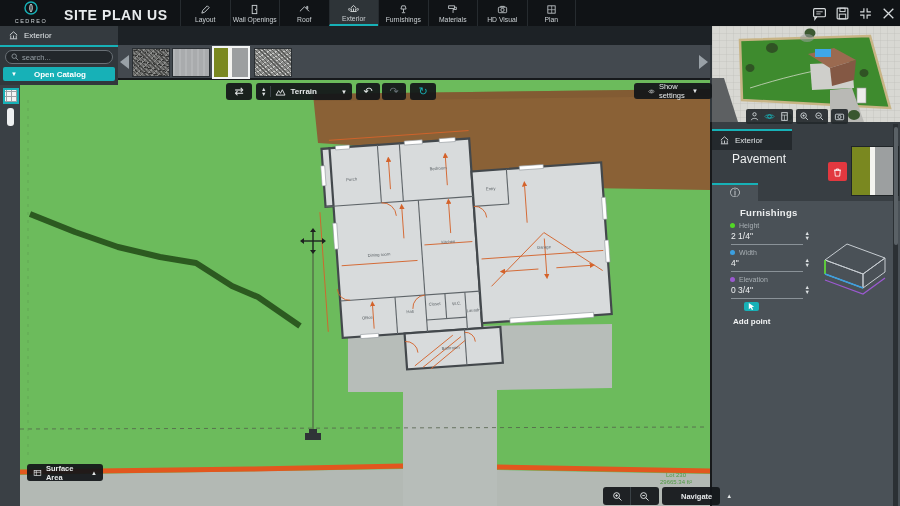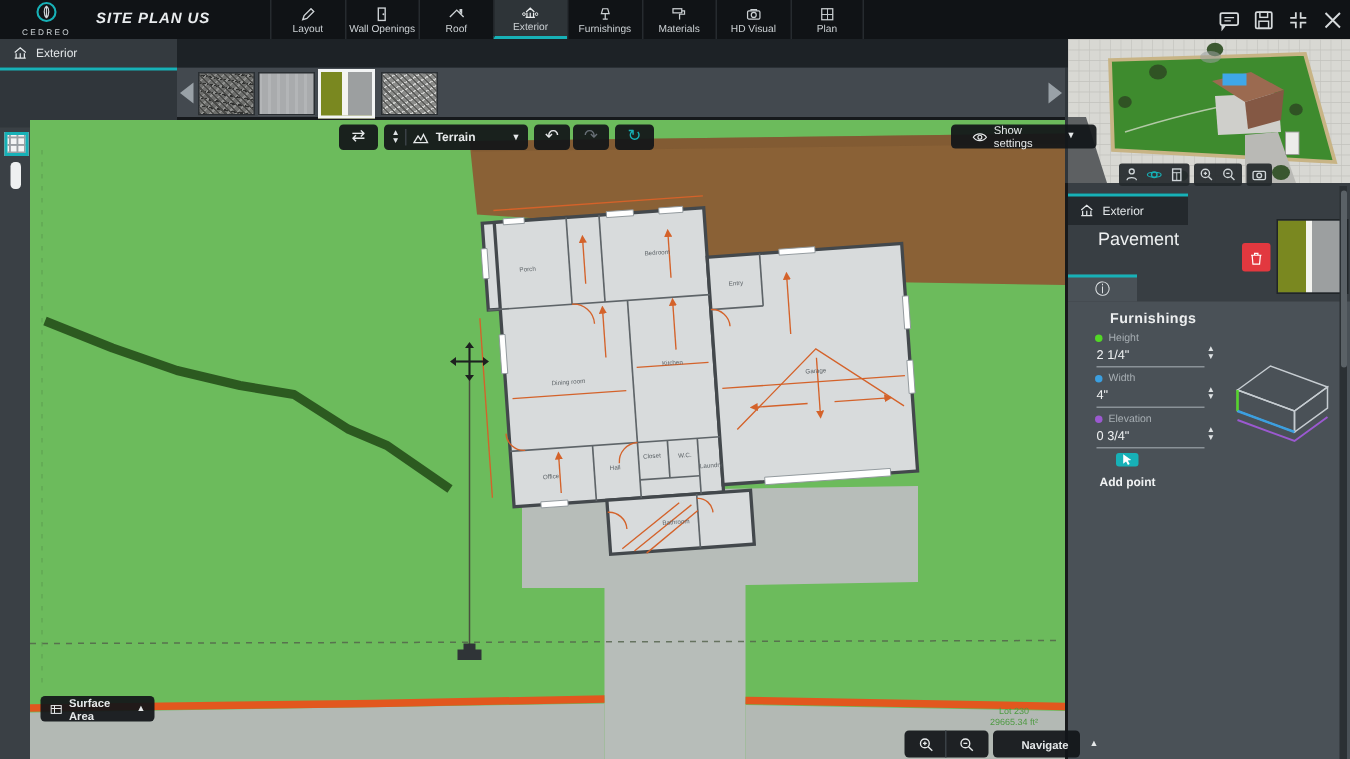--- a/index.html
+++ b/index.html
@@ -5,21 +5,21 @@
   * { margin:0; padding:0; box-sizing:border-box; }
   html,body { width:900px; height:506px; overflow:hidden; background:#1a1d20;
     font-family:"Liberation Sans", sans-serif; }
   .app { position:absolute; width:900px; height:506px; background:#30363b; }
   .abs { position:absolute; }
 
   
   .topbar { left:0; top:0; width:900px; height:26px; background:#101316; z-index:40; }
   .logo { left:6px; top:1px; width:50px; height:24px; text-align:center; }
   .logo-txt { font-size:5.5px; color:#cdd3d6; letter-spacing:1.5px; display:block; margin-top:-1px;}
-  .proj-title { left:64px; top:7px; font-size:10px; font-weight:bold; color:#e9ecee; letter-spacing:.6px;font-style:italic; }
+  .proj-title { left:64px; top:7px; font-size:14px; font-weight:bold; color:#e9ecee; letter-spacing:.6px; }
   .tabs { left:180px; top:0; height:26px; display:flex; }
   .tab { width:49.5px; height:26px; border-left:1px solid #262b2f; display:flex; flex-direction:column;
          align-items:center; justify-content:center; cursor:pointer; }
   .tab:last-child { border-right:1px solid #262b2f; }
   .tab svg { width:11px; height:11px; }
   .tab span { font-size:6.8px; color:#ccd1d4; margin-top:1px; white-space:nowrap; }
   .tab.active { background:#2e3438; border-bottom:2px solid #17b1b7; }
   .winicons { right:4px; top:0; height:26px; display:flex; align-items:center; gap:8px; position:absolute; }
   .winicon { width:15px; height:15px; cursor:pointer; }
 
@@ -69,21 +69,21 @@
   .canvas { left:20px; top:80px; width:690px; height:426px; z-index:5; cursor:crosshair; }
 
   .cv-btn { position:absolute; background:rgba(18,22,25,.93); border-radius:3px; color:#e6e9ea;
             display:flex; align-items:center; justify-content:center; z-index:18; cursor:pointer; font-size:11px; }
   .cv-glyph { font-size:11px; line-height:11px; }
   .terrain-dd { left:256px; top:83px; width:96px; height:17px; justify-content:flex-start; gap:4px; padding:0 5px; }
   .terrain-dd .stepper { display:flex; flex-direction:column; line-height:4.5px; font-size:5.5px; color:#dfe3e5; }
   .terrain-dd .divider { width:1px; height:11px; background:#3a4146; }
   .terrain-dd .lbl { font-size:8px; font-weight:bold; }
   .terrain-dd .car { margin-left:auto; font-size:6px; }
-  .show-settings { left:634px; top:83px; width:97px; height:16px; gap:4px; padding:0 14px; justify-content:flex-start;}
+  .show-settings { left:634px; top:83px; width:78px; height:16px; gap:4px; padding:0 14px; justify-content:flex-start;}
   .show-settings .lbl { font-size:7.5px; }
   .show-settings .car { margin-left:auto; font-size:6px; }
   .lot-label { left:642px; top:472px; width:68px; text-align:center; z-index:17; color:#4f9a43;
                font-size:6px; line-height:7px; }
   .surface-btn { left:27px; top:464px; width:76px; height:17px; gap:4px; padding:0 6px; justify-content:flex-start;align-items:center; }
   .surface-btn .lbl { font-size:7.5px; font-weight:bold; }
   .surface-btn .car { margin-left:auto; font-size:6px; }
   .zoom-grp { left:603px; top:487px; width:56px; height:18px; gap:0; }
   .zoom-grp .half { width:27px; height:18px; display:flex; align-items:center; justify-content:center; cursor:pointer; }
   .zoom-grp .half:first-child { border-right:1px solid #3a4146; }
@@ -220,20 +220,33 @@
   </header>
 
   <div class="abs side-tabstrip"></div>
   <div class="abs side-tab">
     <svg width="11" height="11" viewBox="0 0 12 12">
         <path d="M2 5.5L6 2l4 3.5M3 6v3.2M6 6v3.2M9 6v3.2M2 9.6h8" fill="none" stroke="#e2e6e8" stroke-width=".9"></path>
       </svg>
     <span>Exterior</span>
   </div>
   <div class="abs side-underline"></div>
+  <div class="abs sidebar">
+    <div class="abs search">
+      <svg width="8" height="8" viewBox="0 0 10 10">
+          <circle cx="4" cy="4" r="2.8" fill="none" stroke="#97a0a6" stroke-width="1"></circle>
+          <path d="M6.2 6.2L9 9" stroke="#97a0a6" stroke-width="1"></path>
+        </svg>
+      <input type="text" placeholder="search..." style="">
+    </div>
+    <div class="abs catalog-btn">
+      <span class="car">▼</span>
+      <span class="lbl">Open Catalog</span>
+    </div>
+  </div>
 
   <div class="abs thumbbar">
     <div class="tarrow left"></div>
     <div class="thumb tex-gravel-dark" style="left:14px"></div>
     <div class="thumb tex-concrete" style="left:54px"></div>
     <div class="thumb sel tex-grass-curb" style="left:94px"></div>
     <div class="thumb tex-gravel-light" style="left:136px"></div>
     <div class="tarrow right"></div>
   </div>
 

